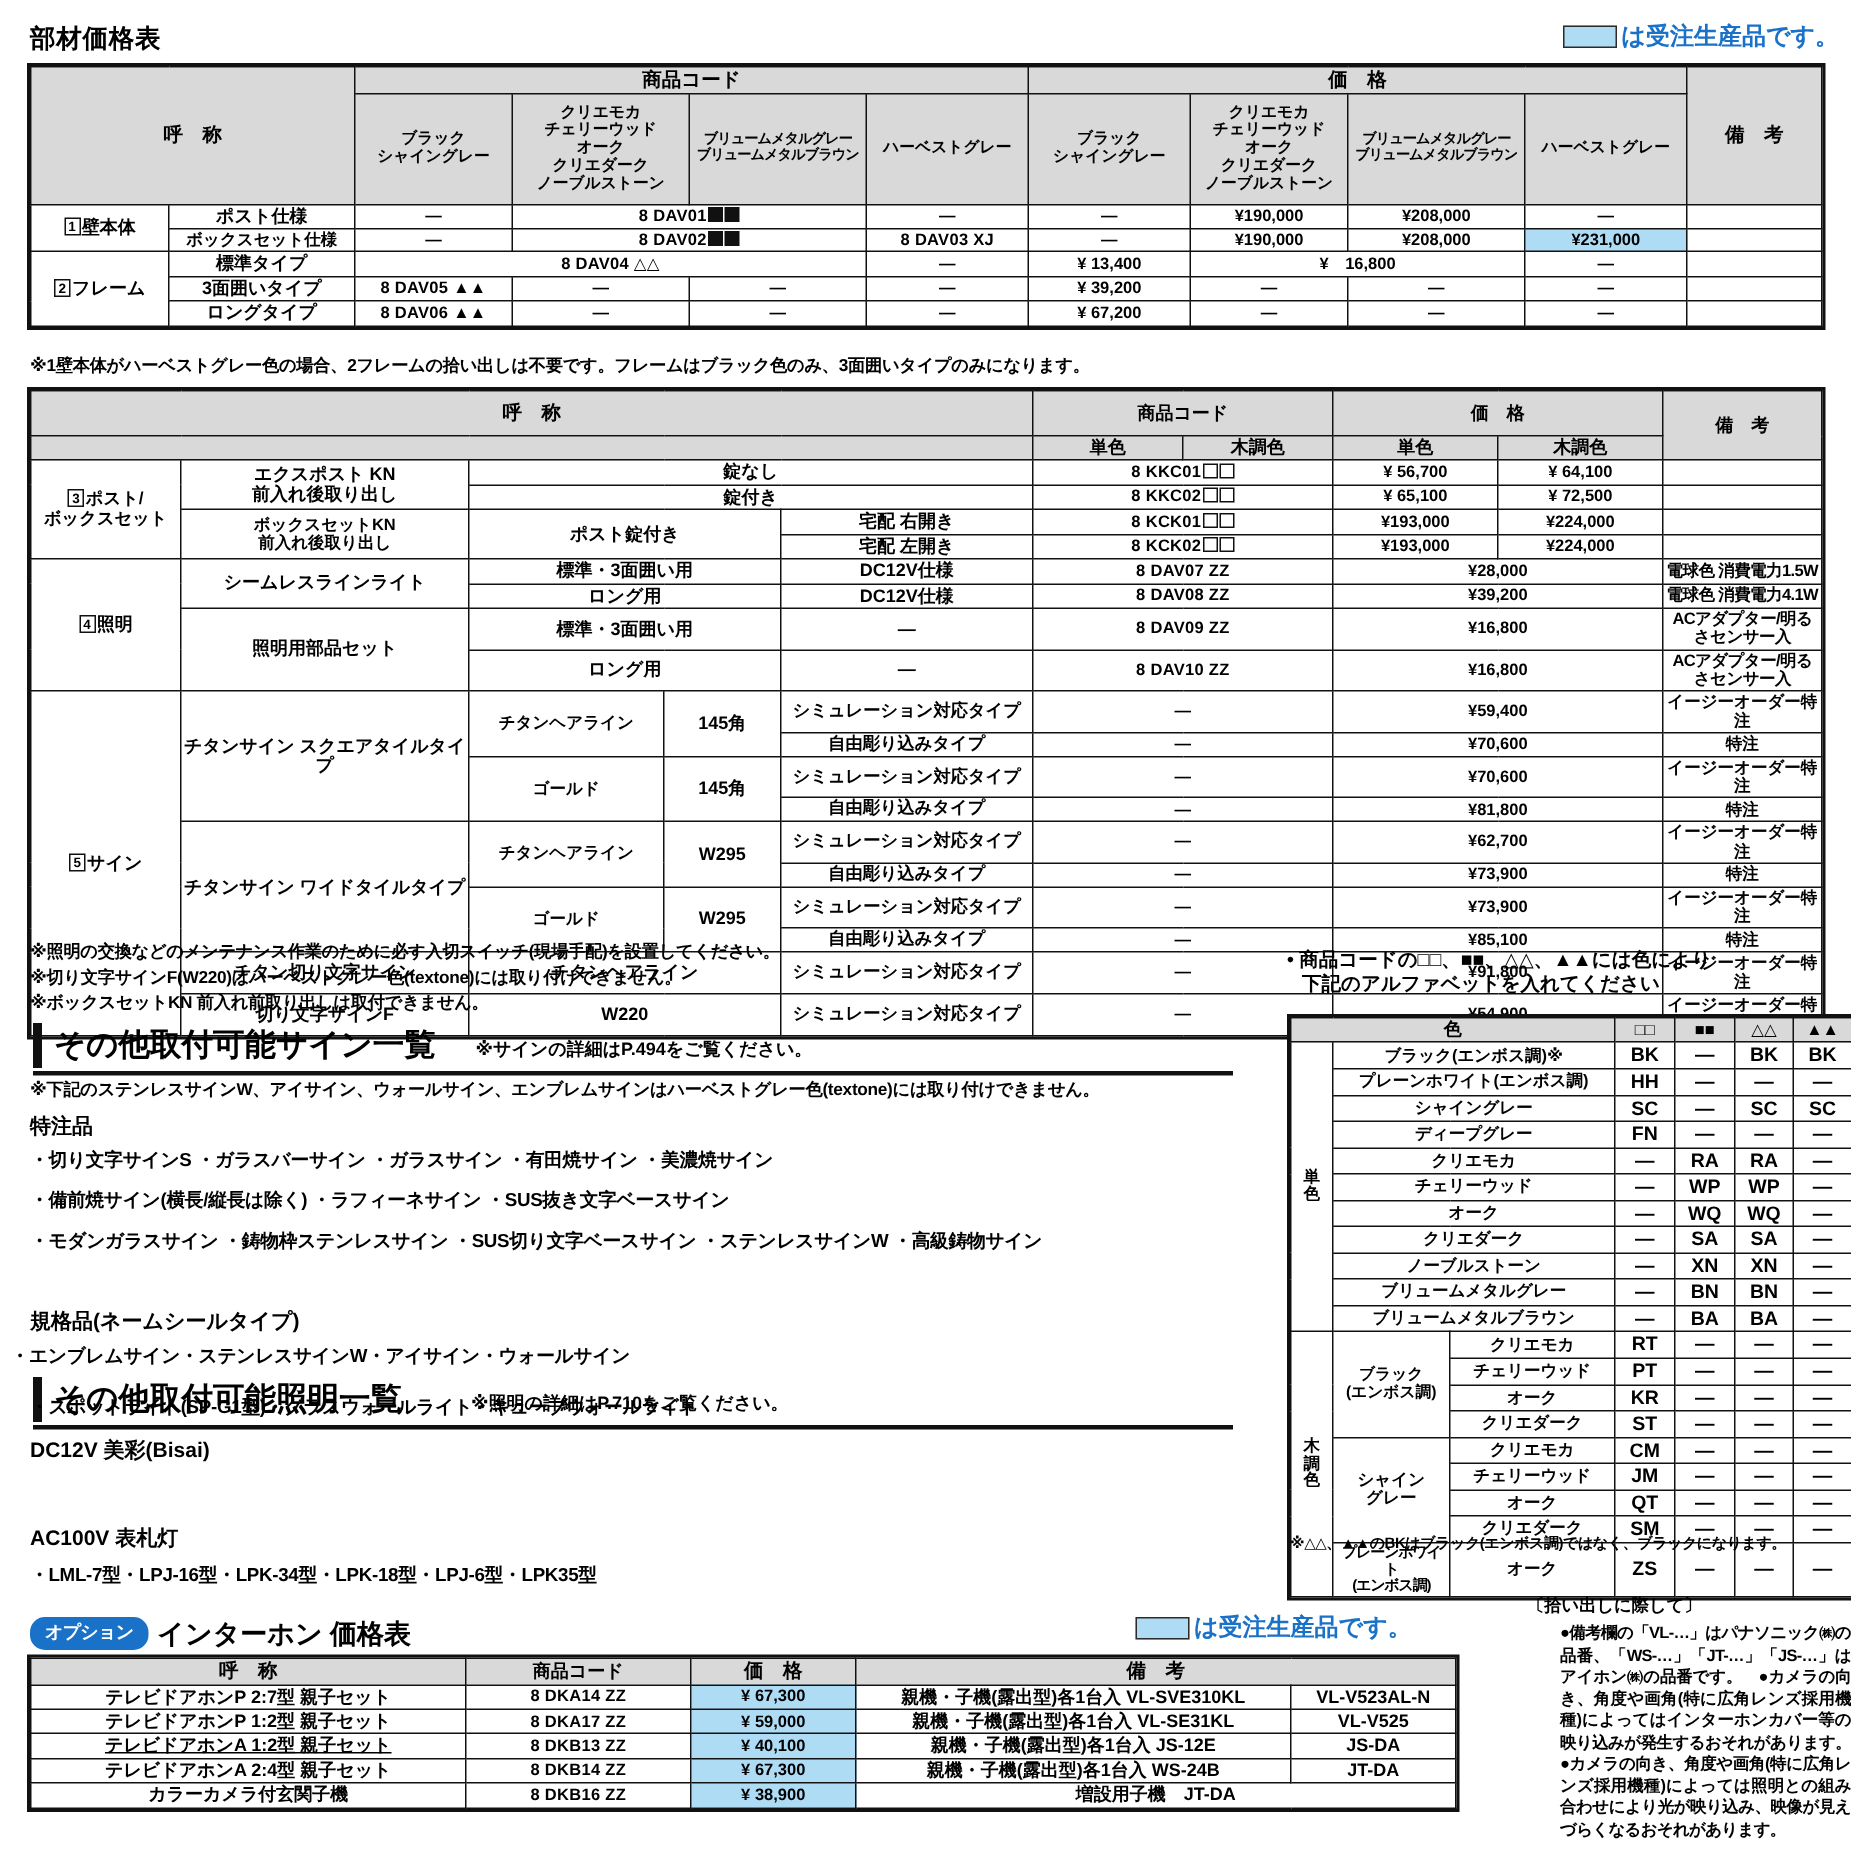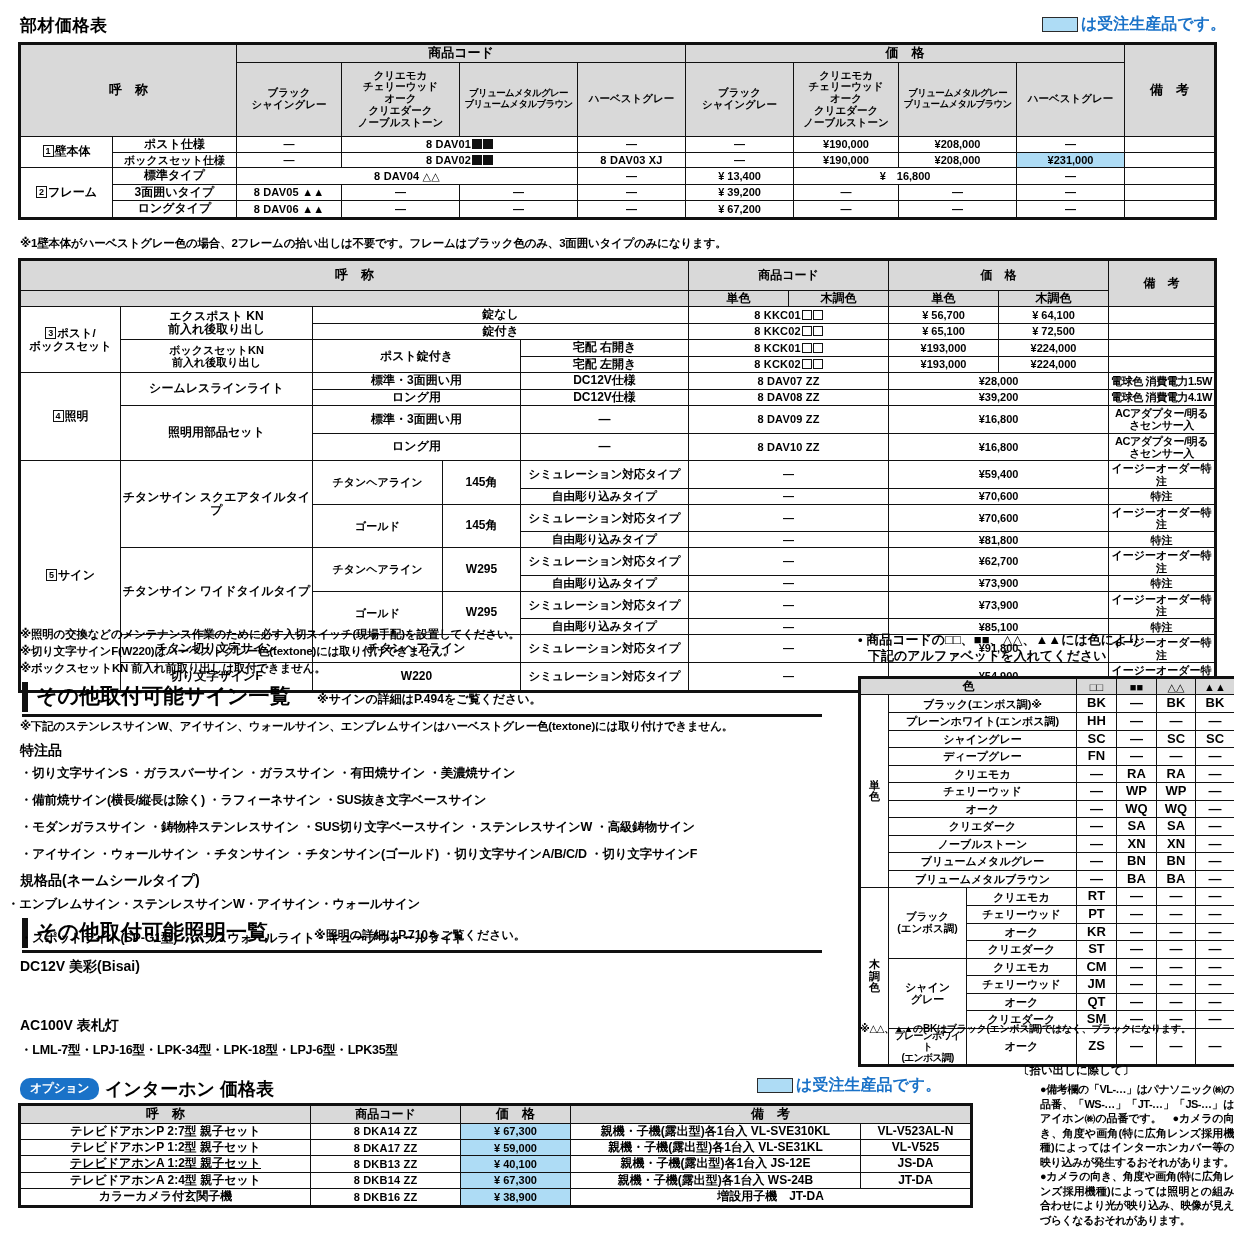--- a/index.html
+++ b/index.html
@@ -404,21 +404,20 @@
     <div class="sub" style="left:295px;">※サインの詳細はP.494をご覧ください。</div>
     <div class="rule" style="width:800px;"></div>
   </div>
 
   <div class="note" style="left:20px; top:719px; font-size:11.5px;">※下記のステンレスサインW、アイサイン、ウォールサイン、エンブレムサインはハーベストグレー色(textone)には取り付けできません。</div>
 
   <div class="blk-title" style="left:20px; top:742px;">特注品</div>
   <div class="blk-line" style="left:20px; top:765px;">・切り文字サインS ・ガラスバーサイン ・ガラスサイン ・有田焼サイン ・美濃焼サイン</div>
   <div class="blk-line" style="left:20px; top:819px;">・モダンガラスサイン ・鋳物枠ステンレスサイン ・SUS切り文字ベースサイン ・ステンレスサインW ・高級鋳物サイン</div>
   <div class="blk-line" style="left:20px; top:792px;">・備前焼サイン(横長/縦長は除く) ・ラフィーネサイン ・SUS抜き文字ベースサイン</div>
-  <div class="blk-line" style="left:20px; top:846px;">・アイサイン ・ウォールサイン ・チタンサイン ・チタンサイン(ゴールド) ・切り文字サインA/B/C/D ・切り文字サインF</div>
 
   <div class="blk-title" style="left:20px; top:872px;">規格品(ネームシールタイプ)</div>
   <div class="blk-line" style="left:7px; top:896px;">・エンブレムサイン・ステンレスサインW・アイサイン・ウォールサイン</div>
 
   <div class="secbar" style="left:22px; top:918px; width:800px;">
     <div class="bar"></div>
     <div class="txt">その他取付可能照明一覧</div>
     <div class="sub" style="left:292px;">※照明の詳細はP.710をご覧ください。</div>
     <div class="rule" style="width:800px;"></div>
   </div>

